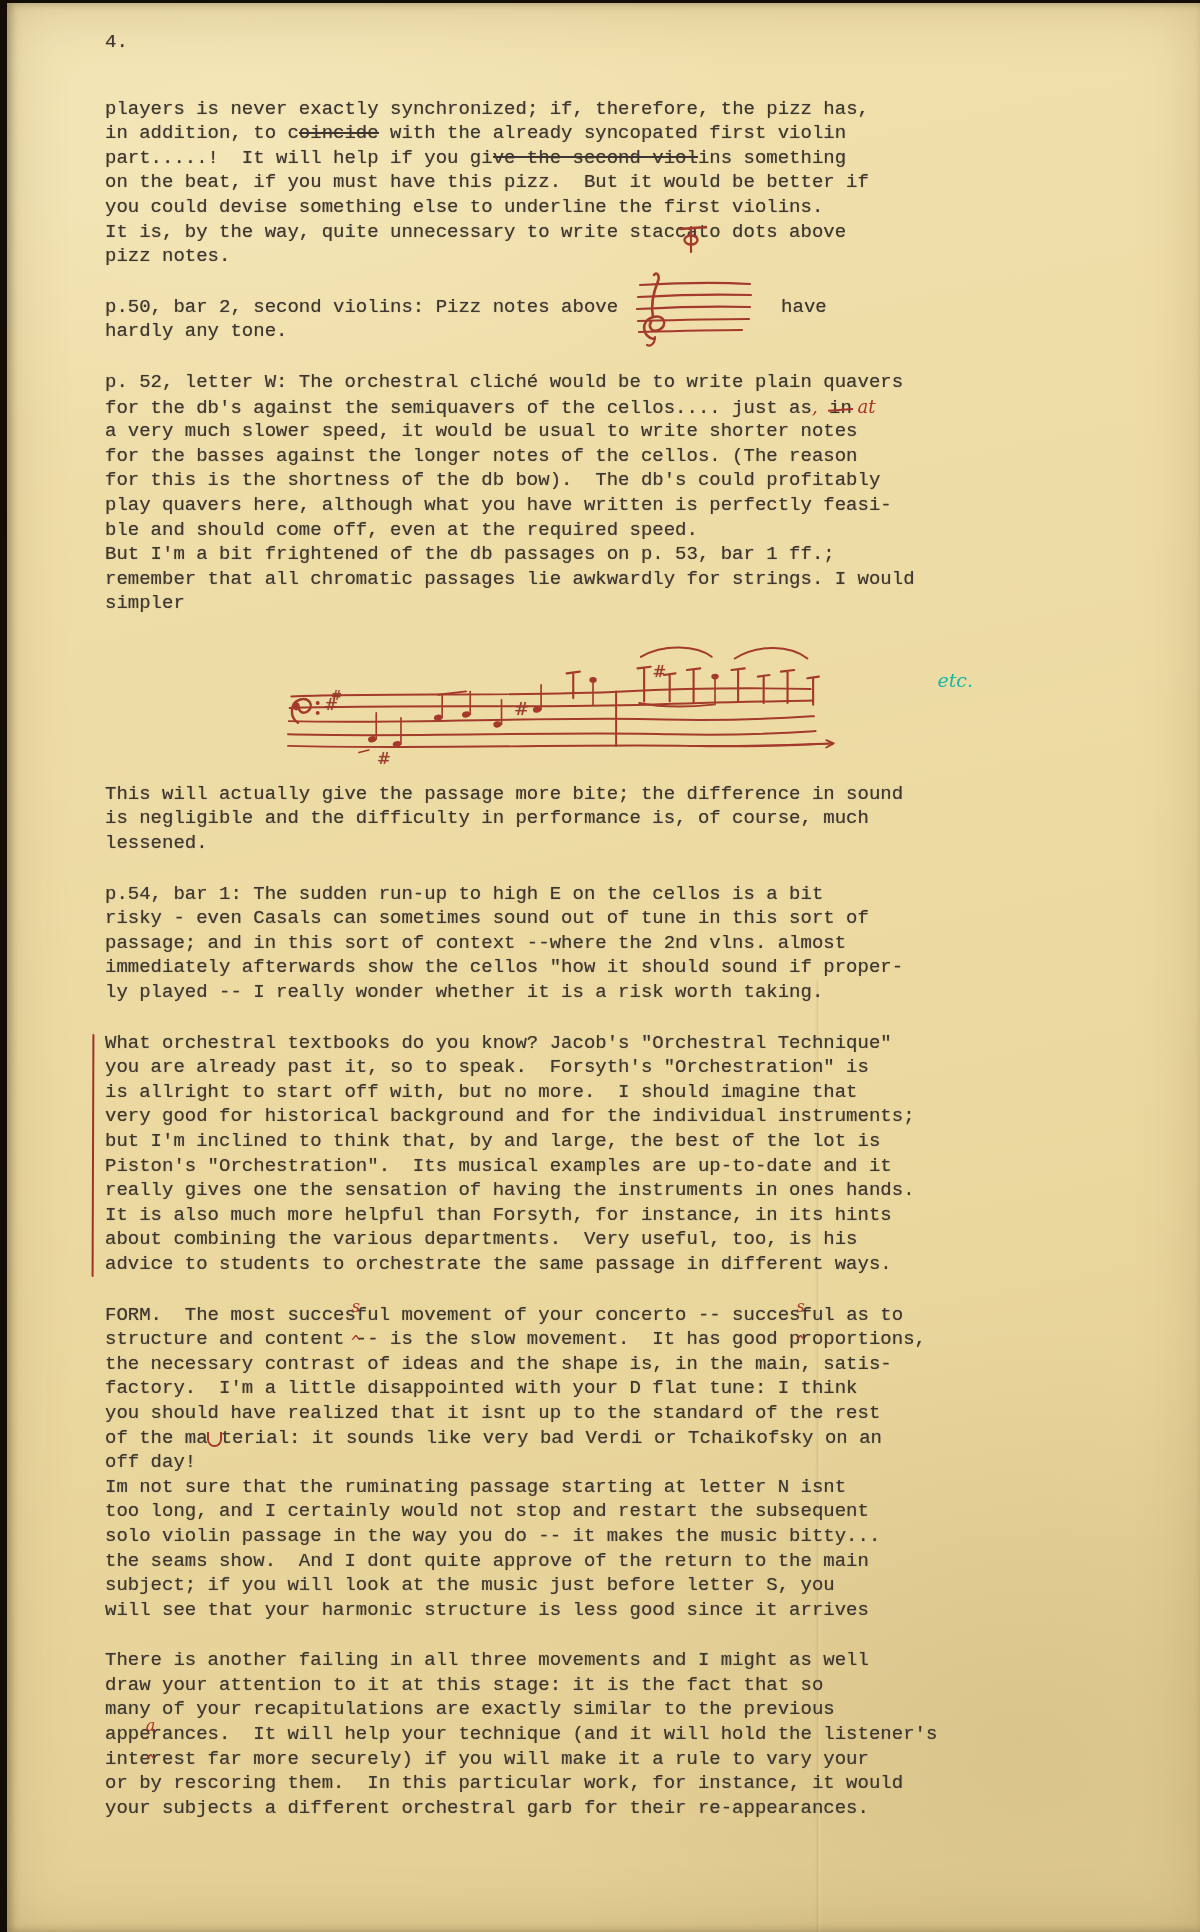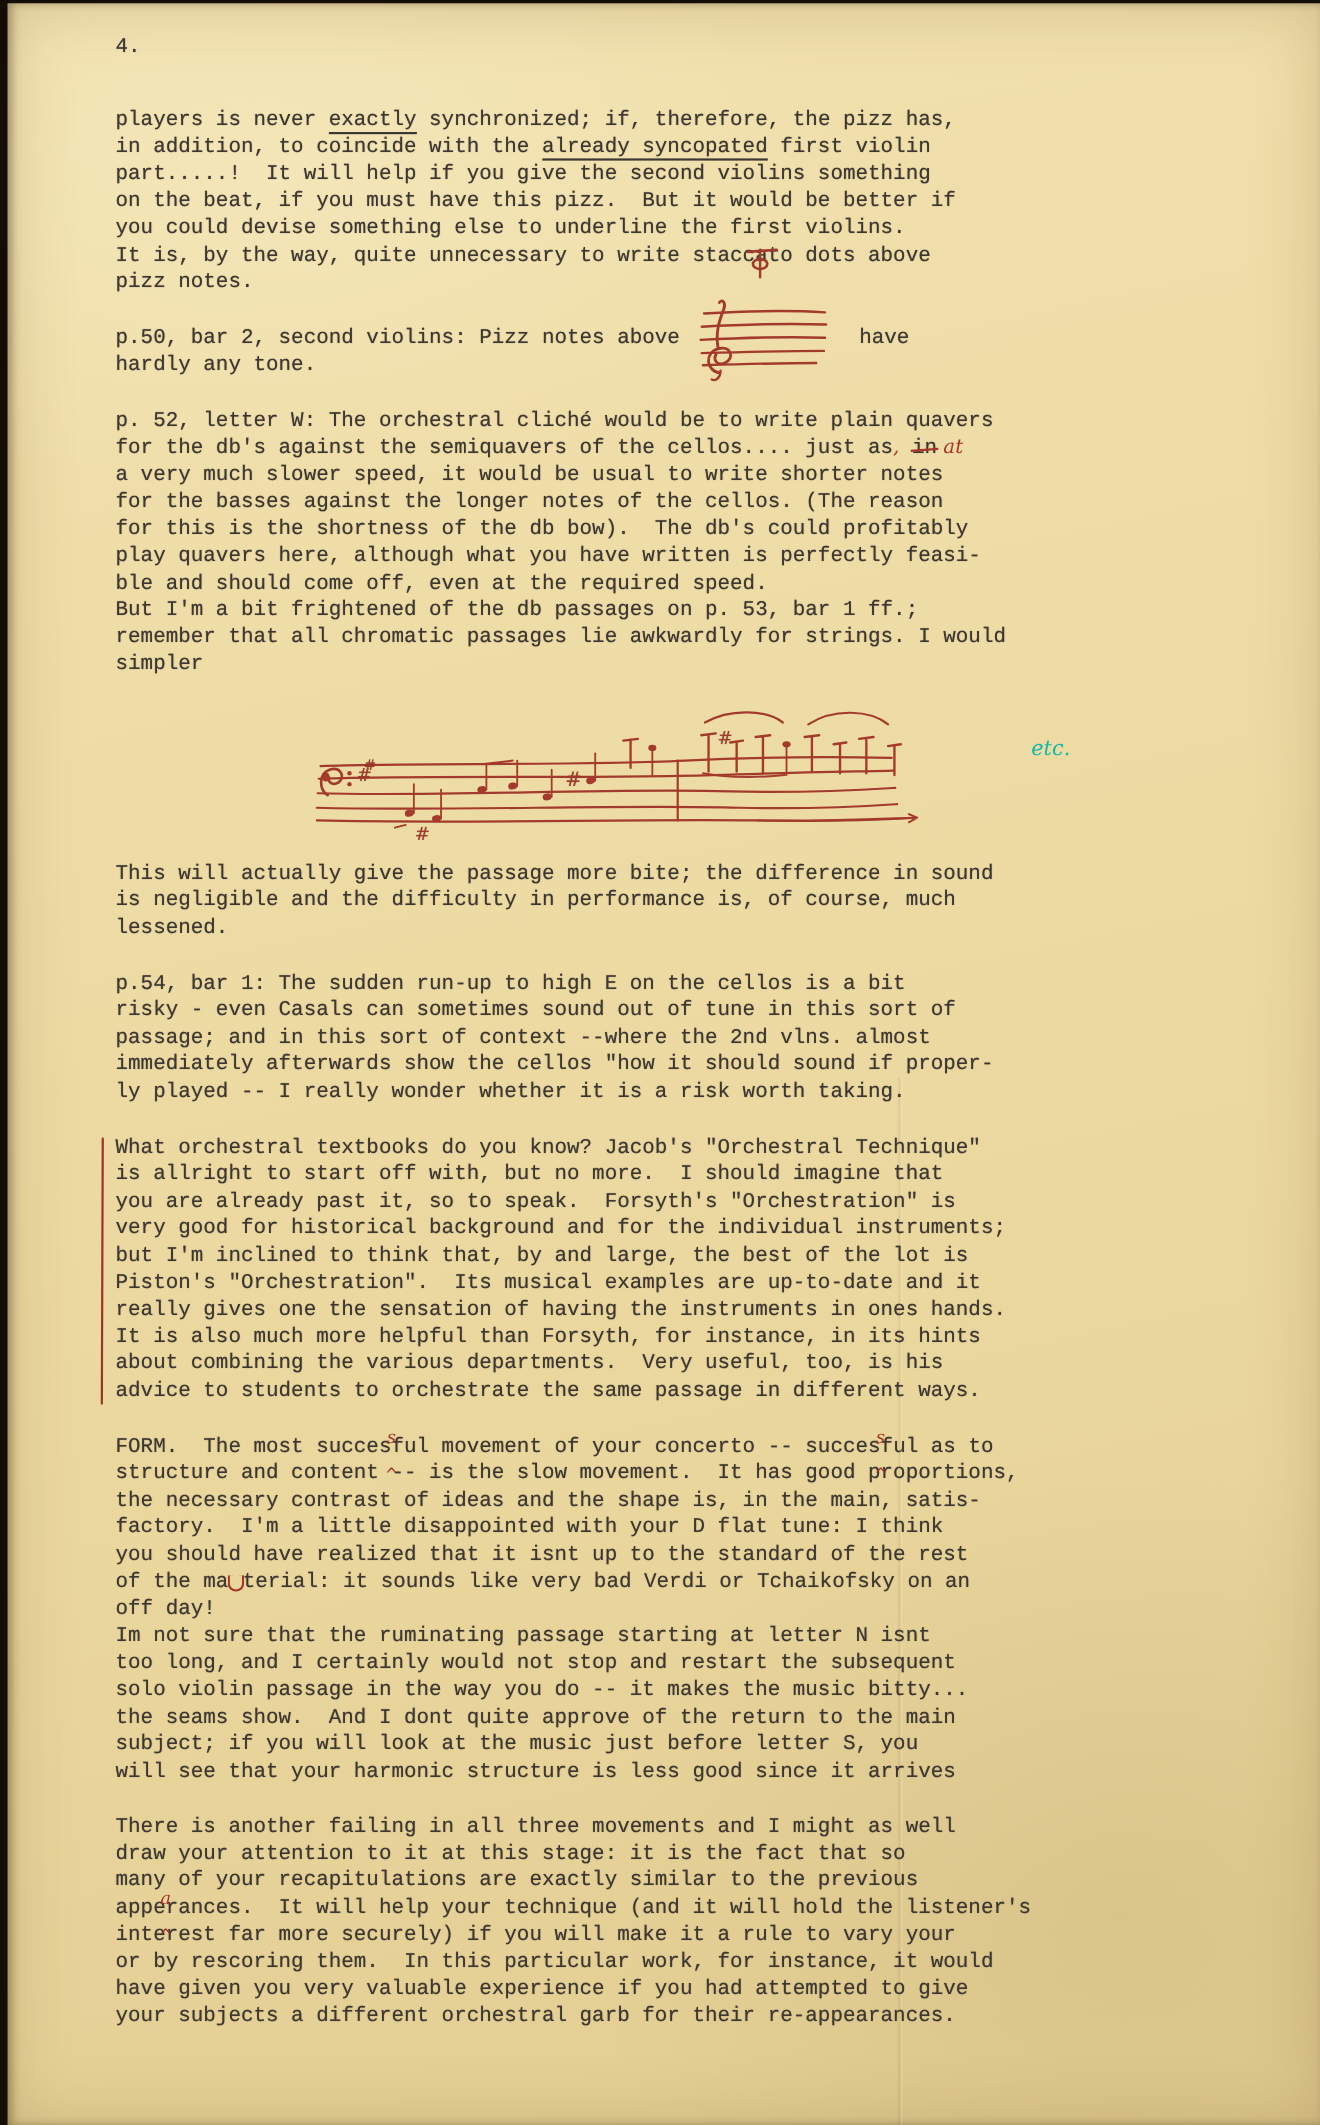--- a/index.html
+++ b/index.html
@@ -25,21 +25,21 @@
   .page{
     position:absolute;left:0;top:0;right:0;
     padding:30px 40px 0 105px;
     color:#3d3731;
     font-size:19px;line-height:24.6px;
     text-shadow:0 0 1px rgba(45,38,30,.55);
   }
   .page-number{margin:0 0 42px 0;}
   .para{margin:0 0 26px 0;position:relative;}
   .ln{white-space:pre;height:24.6px;}
-  .seg-u{border-bottom:2px solid #3d3731;padding-bottom:0px;}
+  .seg-u{border-bottom:2px solid #3d3731;padding-bottom:12px;}
   .seg-r{color:#a8352a;font-family:"DejaVu Serif",serif;font-style:italic;text-shadow:none;font-size:18px;}
   .seg-rs{position:relative;}
   .seg-rs::after{content:'';position:absolute;left:-1px;right:-1px;top:55%;height:2px;background:#a8352a;transform:rotate(-4deg);}
   .seg-ins{position:relative;display:inline-block;width:0;}
   .ins-char{position:absolute;left:0;top:-21px;transform:translateX(-50%);color:#a8352a;
     font-family:"DejaVu Serif",serif;font-style:italic;font-size:16px;line-height:16px;text-shadow:none;}
   .ins-caret{position:absolute;left:0;top:15px;transform:translateX(-50%) scaleY(1.2);color:#a8352a;
     font-size:14px;line-height:14px;text-shadow:none;font-family:"DejaVu Sans",sans-serif;}
   .seg-rj{display:inline-block;width:11px;height:13px;border:2px solid #a8352a;border-top:none;
     border-radius:0 0 9px 9px;vertical-align:baseline;position:relative;top:4px;margin:0 -1px;}
@@ -181,22 +181,22 @@
       </div>
       <div class="para">
         <div class="ln"><span>p.54, bar 1: The sudden run-up to high E on the cellos is a bit</span></div>
         <div class="ln"><span>risky - even Casals can sometimes sound out of tune in this sort of</span></div>
         <div class="ln"><span>passage; and in this sort of context --where the 2nd vlns. almost</span></div>
         <div class="ln"><span>immediately afterwards show the cellos "how it should sound if proper-</span></div>
         <div class="ln"><span>ly played -- I really wonder whether it is a risk worth taking.</span></div>
       </div>
       <div class="para has-margin-line">
         <div class="ln"><span>What orchestral textbooks do you know? Jacob's "Orchestral Technique"</span></div>
+        <div class="ln"><span>you are already past it, so to speak.  Forsyth's "Orchestration" is</span></div>
         <div class="ln"><span>is allright to start off with, but no more.  I should imagine that</span></div>
-        <div class="ln"><span>you are already past it, so to speak.  Forsyth's "Orchestration" is</span></div>
         <div class="ln"><span>very good for historical background and for the individual instruments;</span></div>
         <div class="ln"><span>but I'm inclined to think that, by and large, the best of the lot is</span></div>
         <div class="ln"><span>Piston's "Orchestration".  Its musical examples are up-to-date and it</span></div>
         <div class="ln"><span>really gives one the sensation of having the instruments in ones hands.</span></div>
         <div class="ln"><span>It is also much more helpful than Forsyth, for instance, in its hints</span></div>
         <div class="ln"><span>about combining the various departments.  Very useful, too, is his</span></div>
         <div class="ln"><span>advice to students to orchestrate the same passage in different ways.</span></div>
       </div>
       <div class="para">
         <div class="ln"><span>FORM.  The most succes</span><span class="seg-ins"><span class="ins-char">s</span><span class="ins-caret">^</span></span><span>ful movement of your concerto -- succes</span><span class="seg-ins"><span class="ins-char">s</span><span class="ins-caret">^</span></span><span>ful as to</span></div>
@@ -213,18 +213,17 @@
         <div class="ln"><span>subject; if you will look at the music just before letter S, you</span></div>
         <div class="ln"><span>will see that your harmonic structure is less good since it arrives</span></div>
       </div>
       <div class="para">
         <div class="ln"><span>There is another failing in all three movements and I might as well</span></div>
         <div class="ln"><span>draw your attention to it at this stage: it is the fact that so</span></div>
         <div class="ln"><span>many of your recapitulations are exactly similar to the previous</span></div>
         <div class="ln"><span>appe</span><span class="seg-ins"><span class="ins-char">a</span><span class="ins-caret">^</span></span><span>rances.  It will help your technique (and it will hold the listener's</span></div>
         <div class="ln"><span>interest far more securely) if you will make it a rule to vary your</span></div>
         <div class="ln"><span>or by rescoring them.  In this particular work, for instance, it would</span></div>
-        <div class="ln"><span>have given you very valuable experience if you had attempted to give</span></div>
         <div class="ln"><span>your subjects a different orchestral garb for their re-appearances.</span></div>
       </div>
     </div>
 
 </div>
 
 </body></html>

